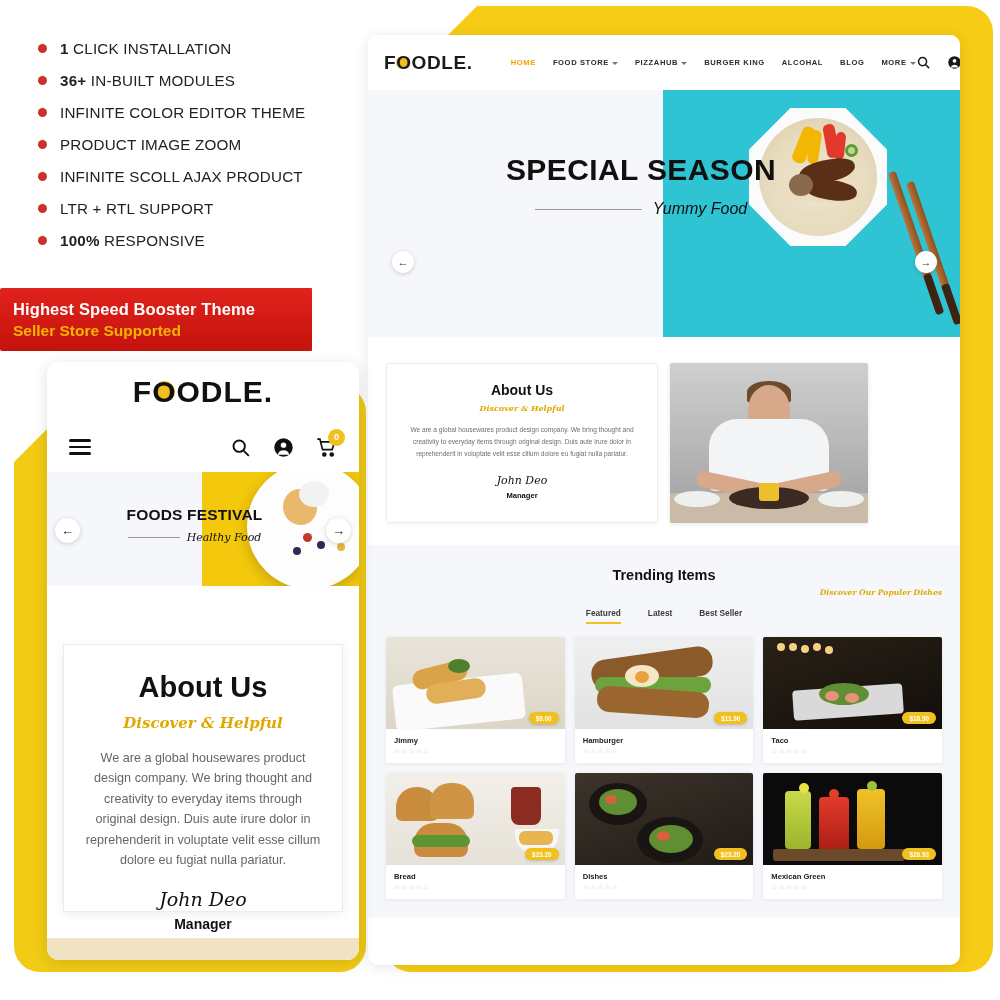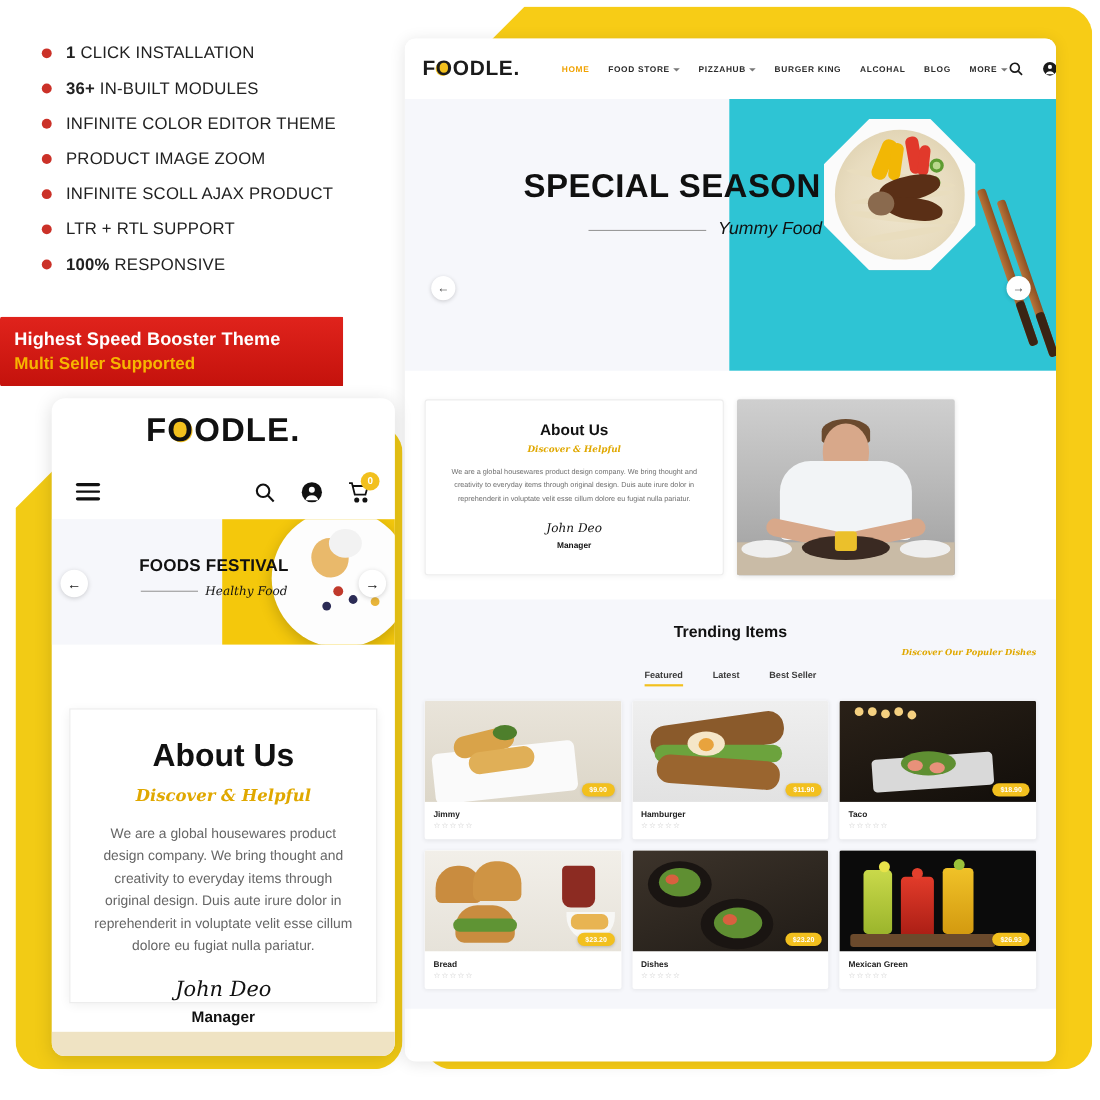--- a/index.html
+++ b/index.html
@@ -65,21 +65,21 @@
   .nav-item{ font-size:7.6px; font-weight:bold; letter-spacing:.6px; color:#2a2a2a; white-space:nowrap; cursor:pointer;}
   .nav-item.active{ color:#F0A202; }
   .caret{ display:inline-block; margin-left:3px; border-left:3px solid transparent; border-right:3px solid transparent; border-top:3.5px solid #777; vertical-align:middle;}
   #desk-icons{ margin-left:auto; display:flex; align-items:center; gap:16px; }
   .icn{ width:15px; height:15px; position:relative; }
 
   
   #desk-hero{ height:247px; display:flex; position:relative; }
   #hero-left{ width:295px; background:#F6F7FB; position:relative; }
   #hero-right{ flex:1; background:#2EC4D4; position:relative; overflow:hidden;}
-  #hero-title{ position:absolute; left:108px; top:63px; width:330px; text-align:left;}
+  #hero-title{ position:absolute; left:108px; top:63px; width:330px; text-align:center;}
   .hero-h1{ font-size:30px; font-weight:bold; color:#101010; letter-spacing:.4px; white-space:nowrap;}
   .hero-sub-wrap{ display:flex; align-items:center; justify-content:center; margin-top:13px; gap:11px;}
   .hero-line{ width:107px; height:1px; background:#9a9a9a; }
   .hero-script{ font-family:Liberation Sans, sans-serif; font-style:italic; font-size:16px; color:#101010; white-space:nowrap;}
   .arrow-btn{
     position:absolute; width:22px; height:22px; border-radius:50%; background:#fff;
     display:flex; align-items:center; justify-content:center; font-size:11px; color:#333;
     box-shadow:0 1px 4px rgba(0,0,0,.18); cursor:pointer; top:161px;
   }
   #hero-prev{ left:24px; } #hero-next{ right:23px; }
@@ -222,21 +222,21 @@
     </div>
     <div class="feature-row">
       <span class="bullet"></span>
       <span class="feature-text"><b>100%</b> RESPONSIVE</span>
     </div>
   </div>
 
 <div id="ribbon-tail"></div>
 <div id="ribbon">
   <div class="ribbon-l1">Highest Speed Booster Theme</div>
-  <div class="ribbon-l2">Multi Seller Supported</div>
+  <div class="ribbon-l2">Seller Store Supported</div>
 </div>
 
 <div id="desktop-card">
 
   <div id="desk-header">
     <div class="logo">
       <div class="logo-circle"></div>
       <span class="lt">F</span><span class="lt">O</span><span class="lt">ODLE</span><span class="lt dot">.</span>
     </div>
     <nav id="desk-nav">

